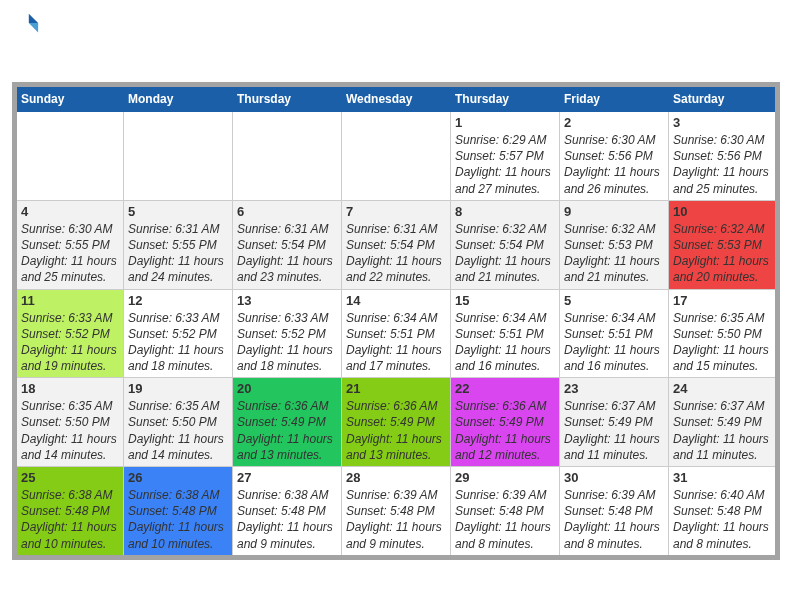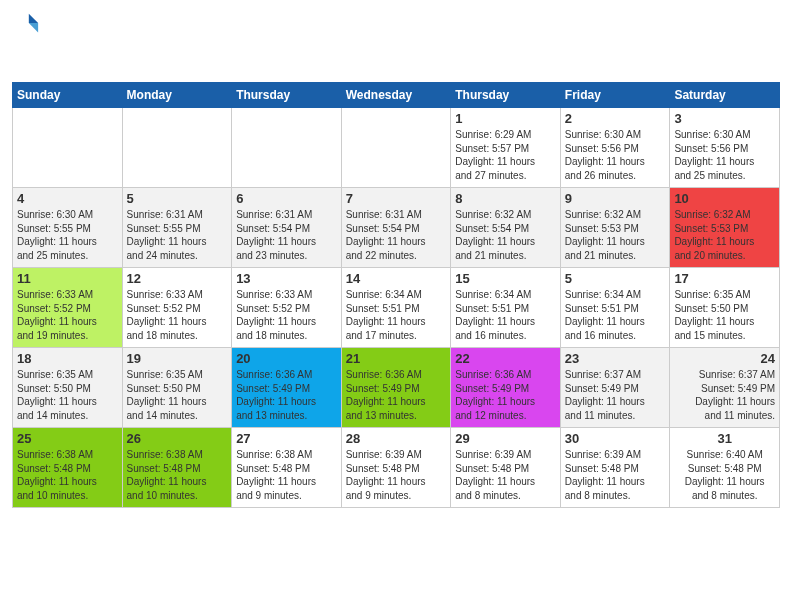--- a/index.html
+++ b/index.html
@@ -54,21 +54,21 @@
       color: #333;
       line-height: 1.1;
     }
     .location {
       font-size: 16px;
       color: #555;
     }
     .calendar {
       width: 100%;
       border-collapse: collapse;
-      border: 1px solid #a3a3a3;
+      border: 5px solid #a3a3a3;
       margin-top: 44px;
     }
     .calendar th {
       background-color: #1a5fa8;
       color: #fff;
       font-size: 12px;
       font-weight: bold;
       padding: 5px 4px;
       text-align: left;
       border: 1px solid #1a5fa8;
@@ -91,23 +91,24 @@
     }
     
     .day-num {
       font-size: 13px;
       font-weight: bold;
       color: #333;
       display: block;
       margin-bottom: 2px;
     }
     .day-info {
-      font-size: 10px;
+      font-size: 12px;
       line-height: 1.35;
       color: #333;
+      font-style: italic;
     }
     .empty-cell {
       background: #fff !important;
     }
   </style>
 </head>
 <body>
 
 <div class="container">
   <div class="header">
@@ -277,21 +278,21 @@
 Daylight: 11 hours
 and 14 minutes.</div>
           </td>
           <td style="background: rgb(242, 242, 242);">
             <span class="day-num">19</span>
             <div class="day-info" style="white-space: pre-line;">Sunrise: 6:35 AM
 Sunset: 5:50 PM
 Daylight: 11 hours
 and 14 minutes.</div>
           </td>
-          <td style="background: #0ea5e9;">
+          <td style="background: #22c55e;">
             <span class="day-num">20</span>
             <div class="day-info" style="white-space: pre-line;">Sunrise: 6:36 AM
 Sunset: 5:49 PM
 Daylight: 11 hours
 and 13 minutes.</div>
           </td>
           <td style="background: #84cc16;">
             <span class="day-num">21</span>
             <div class="day-info" style="white-space: pre-line;">Sunrise: 6:36 AM
 Sunset: 5:49 PM
@@ -305,37 +306,37 @@
 Daylight: 11 hours
 and 12 minutes.</div>
           </td>
           <td style="background: rgb(242, 242, 242);">
             <span class="day-num">23</span>
             <div class="day-info" style="white-space: pre-line;">Sunrise: 6:37 AM
 Sunset: 5:49 PM
 Daylight: 11 hours
 and 11 minutes.</div>
           </td>
-          <td style="background: rgb(242, 242, 242); text-align: right;">
+          <td style="background: rgb(242, 242, 242);">
             <span class="day-num">24</span>
             <div class="day-info" style="white-space: pre-line;">Sunrise: 6:37 AM
 Sunset: 5:49 PM
 Daylight: 11 hours
 and 11 minutes.</div>
           </td>
         </tr>
         <tr>
           <td style="background: #84cc16;">
             <span class="day-num">25</span>
             <div class="day-info" style="white-space: pre-line;">Sunrise: 6:38 AM
 Sunset: 5:48 PM
 Daylight: 11 hours
 and 10 minutes.</div>
           </td>
-          <td style="background: #84cc16;">
+          <td style="background: #3b82f6;">
             <span class="day-num">26</span>
             <div class="day-info" style="white-space: pre-line;">Sunrise: 6:38 AM
 Sunset: 5:48 PM
 Daylight: 11 hours
 and 10 minutes.</div>
           </td>
           <td style="background: rgb(255, 255, 255);">
             <span class="day-num">27</span>
             <div class="day-info" style="white-space: pre-line;">Sunrise: 6:38 AM
 Sunset: 5:48 PM
@@ -356,21 +357,21 @@
 Daylight: 11 hours
 and 8 minutes.</div>
           </td>
           <td style="background: rgb(255, 255, 255);">
             <span class="day-num">30</span>
             <div class="day-info" style="white-space: pre-line;">Sunrise: 6:39 AM
 Sunset: 5:48 PM
 Daylight: 11 hours
 and 8 minutes.</div>
           </td>
-          <td style="background: rgb(255, 255, 255); text-align: center;">
+          <td style="background: rgb(255, 255, 255);">
             <span class="day-num">31</span>
             <div class="day-info" style="white-space: pre-line;">Sunrise: 6:40 AM
 Sunset: 5:48 PM
 Daylight: 11 hours
 and 8 minutes.</div>
           </td>
         </tr>
       </tbody>
   </table>
 </div>

